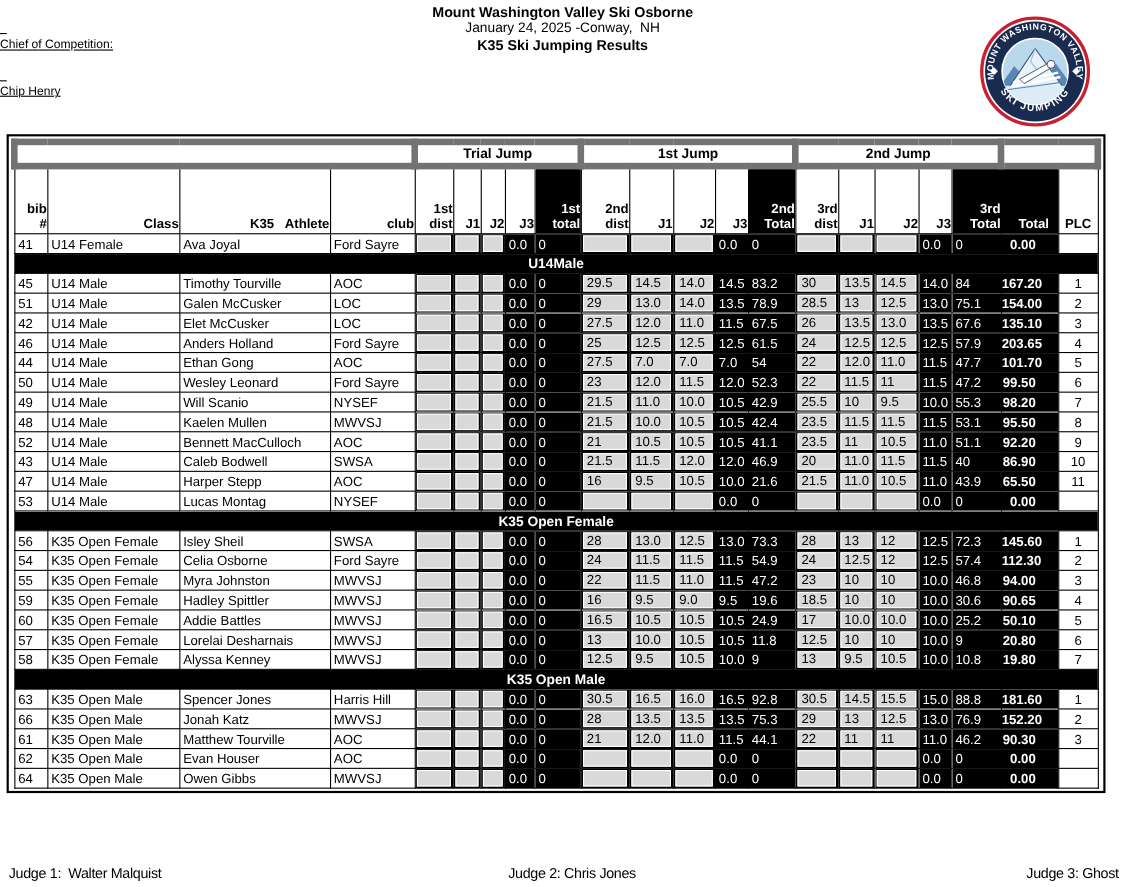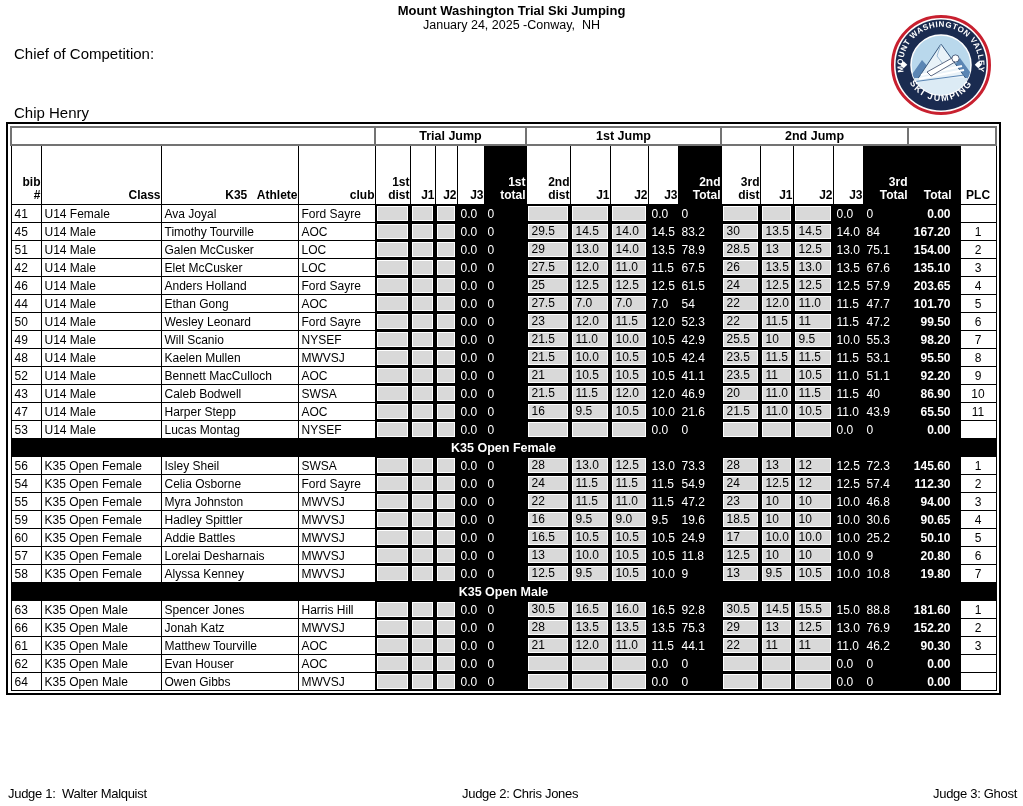--- a/index.html
+++ b/index.html
@@ -1,64 +1,65 @@
 <!DOCTYPE html>
 <html><head>
 <meta charset="utf-8">
 <style>
   html,body { margin:0; padding:0; background:#fff; }
   body { width:1023px; height:806px; position:relative; font-family:"Liberation Sans", sans-serif; color:#000; overflow:hidden; }
 
-  .chief { position:absolute; left:14px; top:5px; font-size:15px; line-height:1.3; white-space:pre; }
+  .chief { position:absolute; left:0; top:5px; font-size:11px; line-height:1.3; white-space:pre;text-decoration:underline; }
   .titleblock { position:absolute; left:0; top:3px; width:1023px; text-align:center; line-height:15px; }
   .titleblock .t1, .titleblock .t2, .titleblock .t4 { font-weight:bold; font-size:13px; white-space:pre; }
   .titleblock .t3 { font-size:12.5px; white-space:pre; }
 
   .logo { position:absolute; left:888px; top:14px; }
 
   .results { position:absolute; left:10px; top:126px; }
   table { border-collapse:collapse; table-layout:fixed; width:982px;
           border:1px solid #000; outline:2px solid #000; outline-offset:2px; }
   th, td { padding:0; overflow:hidden; font-size:12px; }
-  thead tr.grouprow th { height:16px; border:2px solid #737373; background:#fff; font-weight:bold;
+  thead tr.grouprow th { height:16px; border:6px solid #737373; background:#fff; font-weight:bold;
           font-size:12.5px; text-align:center; vertical-align:middle; }
   thead tr.colrow th { height:56px; border:1px solid #000; background:#fff; font-weight:bold;
           vertical-align:bottom; text-align:right; white-space:pre-line; padding:0 0 2px 3px; line-height:13px; }
   thead tr.colrow th.blackh { background:#000; color:#fff; border-color:#000; }
   thead tr.colrow th.totalh { text-align:right; padding-right:8px; }
   thead tr.colrow th.plch  { text-align:center; padding-left:0;margin-left:28px; }
 
   tbody tr { height:18px; }
   td.name { background:#fff; border:1px solid #000; padding-left:3px; white-space:nowrap; }
   td.dk   { background:#000; border:1px solid #000; padding:0; }
   .gbox   { background:#d9d9d9; border:1px solid #fff; height:13px; line-height:13px;
             margin:1px 2px 1px 1px; padding-left:3px; font-size:12px; white-space:nowrap; }
   td.blk  { background:#000; color:#fff; border:1px solid #000; padding-left:3px; white-space:nowrap; }
   td.totalcell { background:#000; color:#fff; border:1px solid #000; font-weight:bold;
-            text-align:right; padding-right:9px; white-space:nowrap; }
+            text-align:right; padding-right:20px; white-space:nowrap; }
   td.plc  { background:#fff; border:1px solid #000; text-align:center; }
   tr.section td { background:#000; color:#fff; font-weight:bold; text-align:center;
             border:1px solid #000; font-size:12.5px; }
 
   .judges { position:absolute; left:0; top:786px; width:1023px; font-size:13px; letter-spacing:-0.3px; }
   .judges .j1 { position:absolute; left:8px;   white-space:pre; }
   .judges .j2 { position:absolute; left:437px; white-space:pre;margin-left:25px; }
   .judges .j3 { position:absolute; right:6px;  white-space:pre; }
 </style>
 </head>
 <body>
 
 <div class="chief">
   <div>Chief of Competition:</div>
   <div>Chip Henry</div>
 </div>
 
 <div class="titleblock">
-  <div class="t1">Mount Washington Trial Ski Jumping</div>
+  <div class="t1">Mount Washington Valley Ski Osborne</div>
   <div class="t3">January 24, 2025 -Conway,  NH</div>
+  <div class="t4">K35 Ski Jumping Results</div>
 </div>
 
 <div class="logo">
   <svg width="106" height="102" viewBox="0 0 106 102">
     <defs>
       <clipPath id="innerClip">
           <circle cx="53" cy="51" r="30"></circle>
         </clipPath>
       <path id="arcTop" d="M 15.6,57.6 A 38,38 0 1 1 90.4,57.6" fill="none"></path>
       <path id="arcBot" d="M 23.5,71.6 A 36,36 0 0 0 82.5,71.6" fill="none"></path>
@@ -190,20 +191,23 @@
             <div class="gbox"></div>
           </td>
           <td class="dk">
             <div class="gbox"></div>
           </td>
           <td class="blk">0.0</td>
           <td class="blk">0</td>
           <td class="totalcell">0.00</td>
           <td class="plc"></td>
         </tr>
+        <tr class="section">
+          <td colspan="21">U14Male</td>
+        </tr>
         <tr>
           <td class="name">45</td>
           <td class="name">U14 Male</td>
           <td class="name">Timothy Tourville</td>
           <td class="name">AOC</td>
           <td class="dk">
             <div class="gbox"></div>
           </td>
           <td class="dk">
             <div class="gbox"></div>

